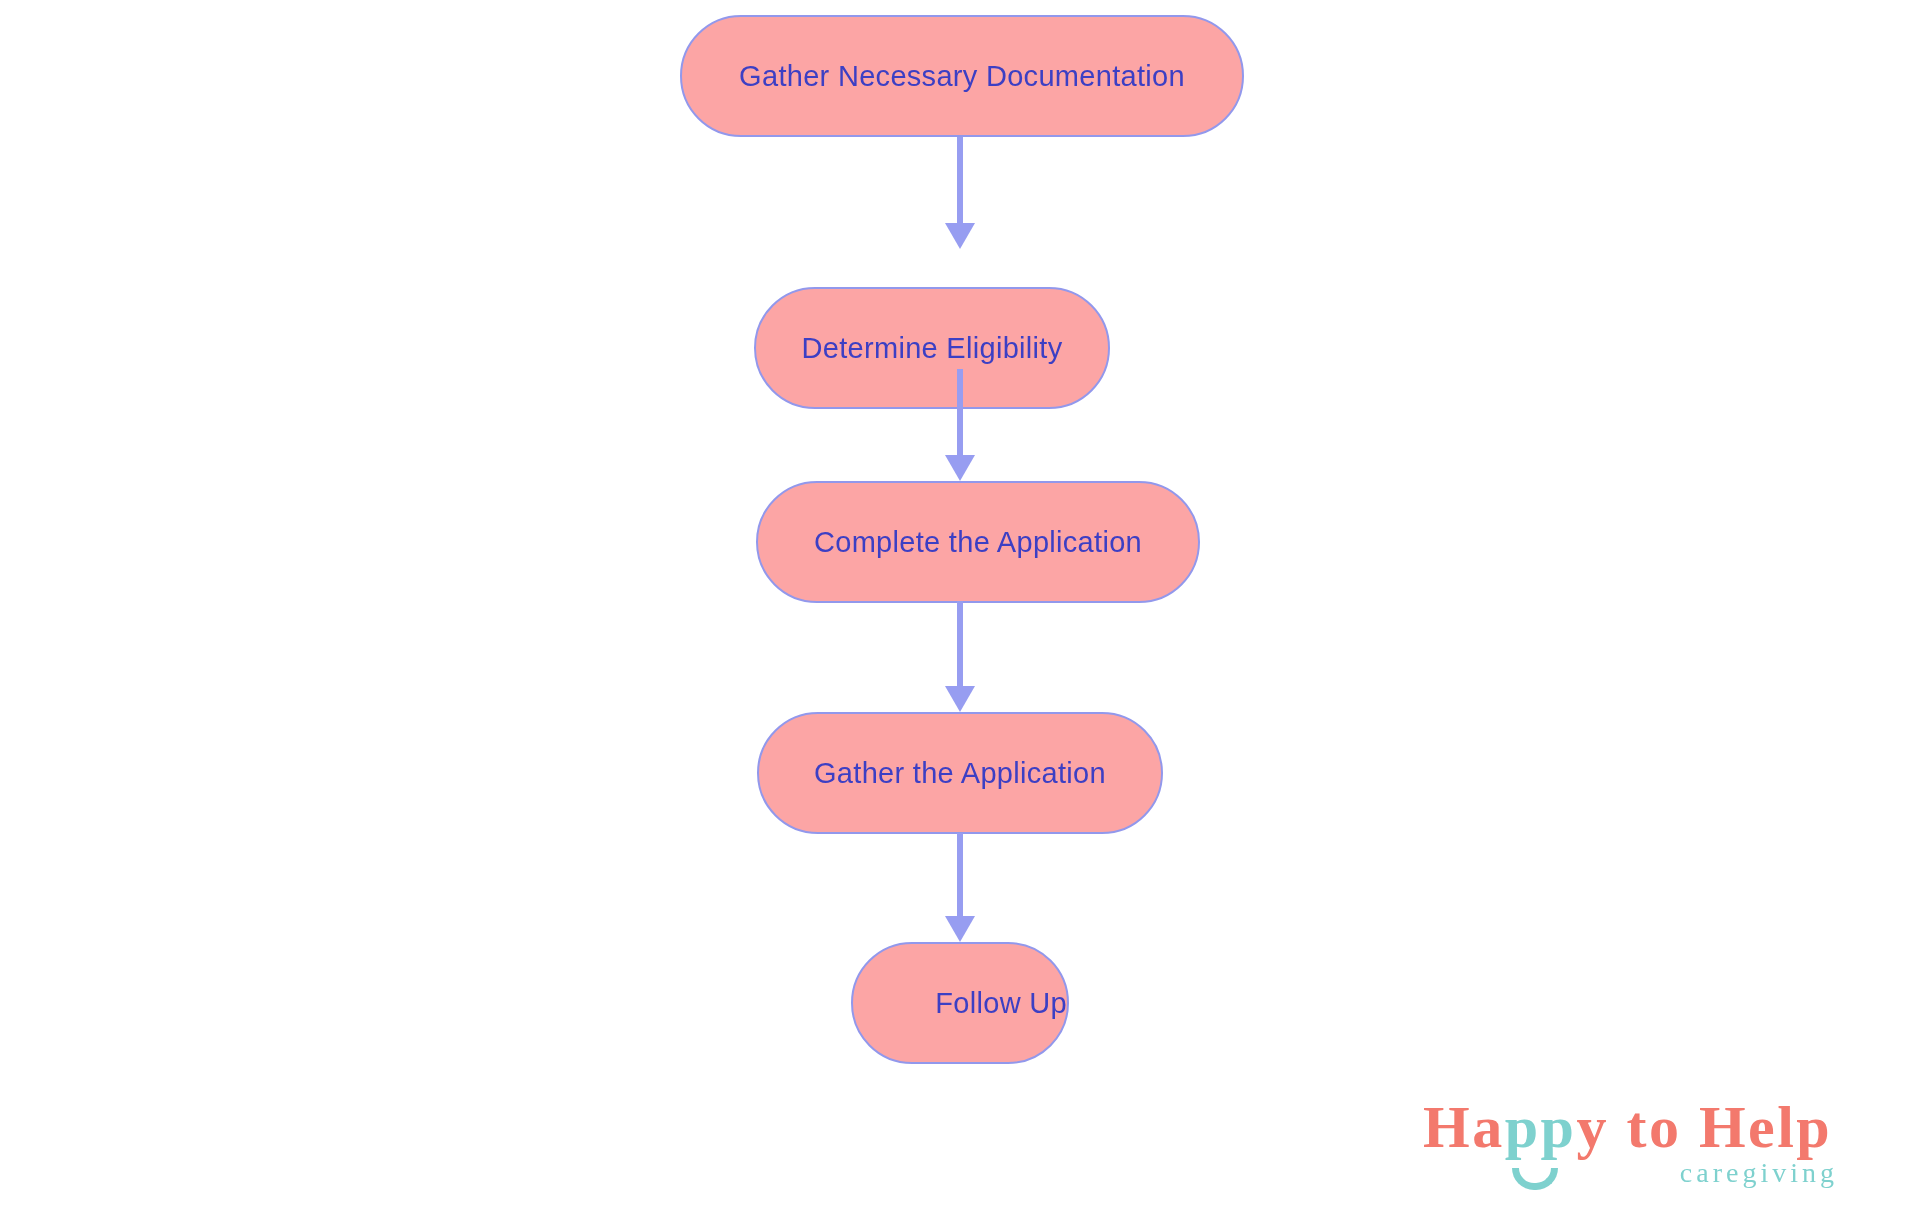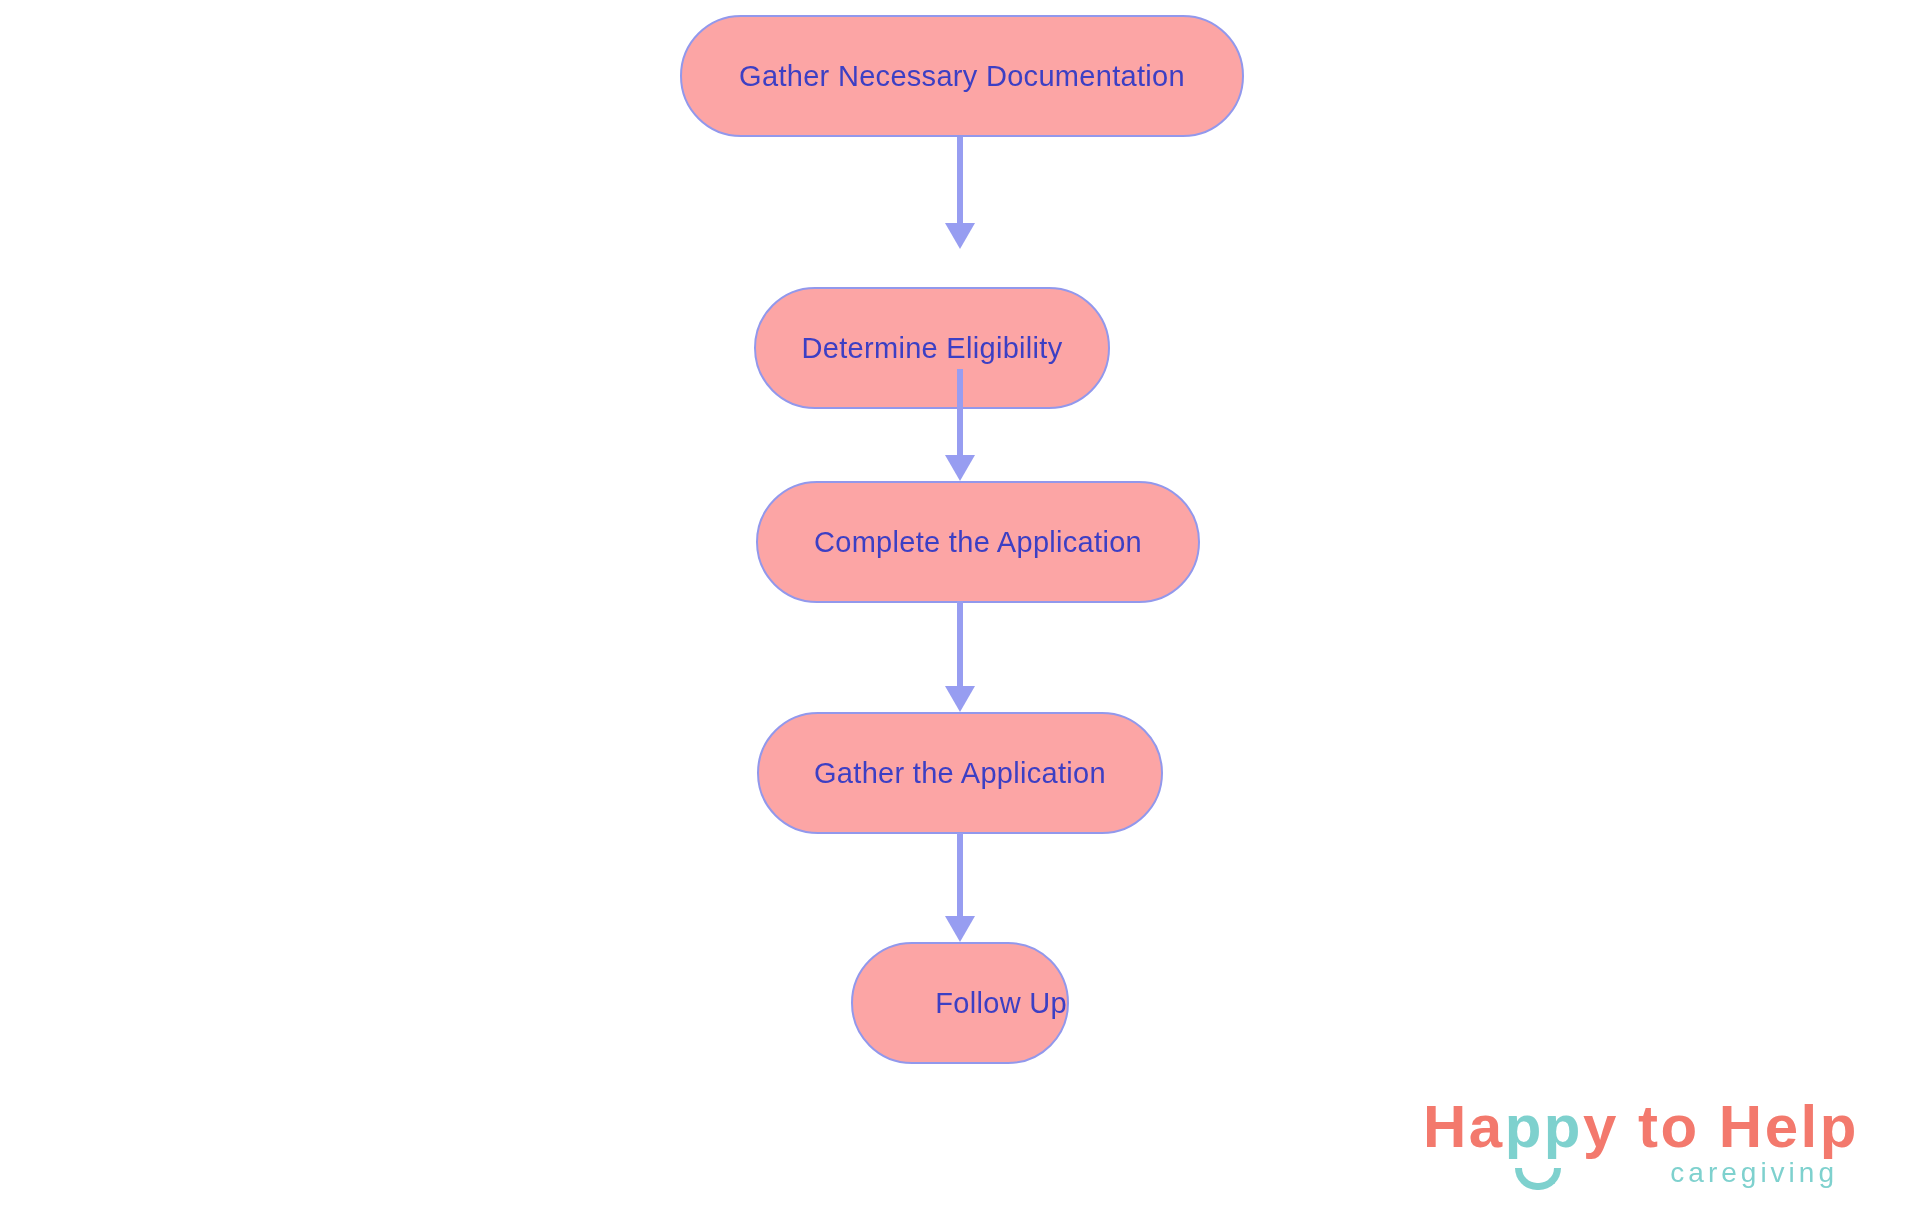--- a/index.html
+++ b/index.html
@@ -57,20 +57,21 @@
     border-right: 15px solid transparent;
     border-top: 26px solid #979df1;
   }
 
   
   .logo {
     position: absolute;
     left: 1423px;
     top: 1097px;
     width: 460px;
+    font-family: Liberation Serif, serif;
   }
   .logo-main {
     font-size: 60px;
     font-weight: bold;
     letter-spacing: 2.5px;
     line-height: 1.0;
     color: #f3796d;
     white-space: nowrap;
   }
   .logo-teal { color: #7ed1ce; }

